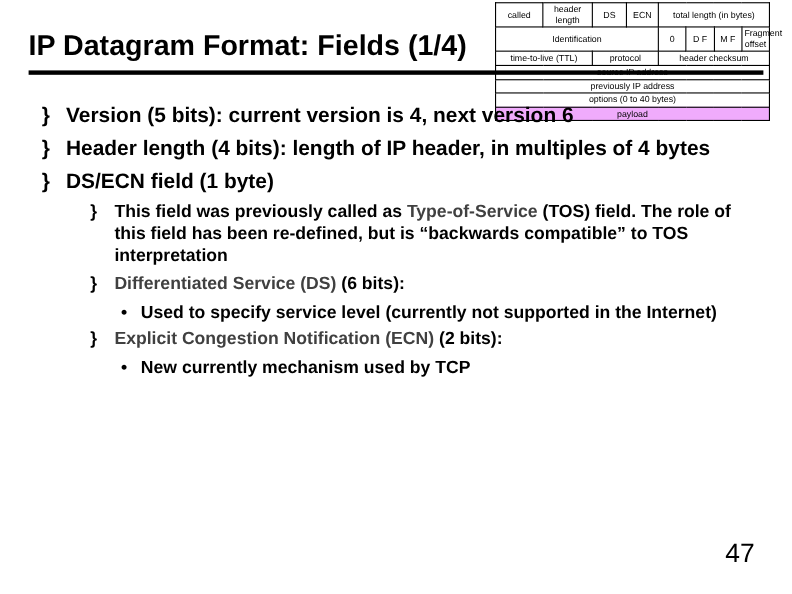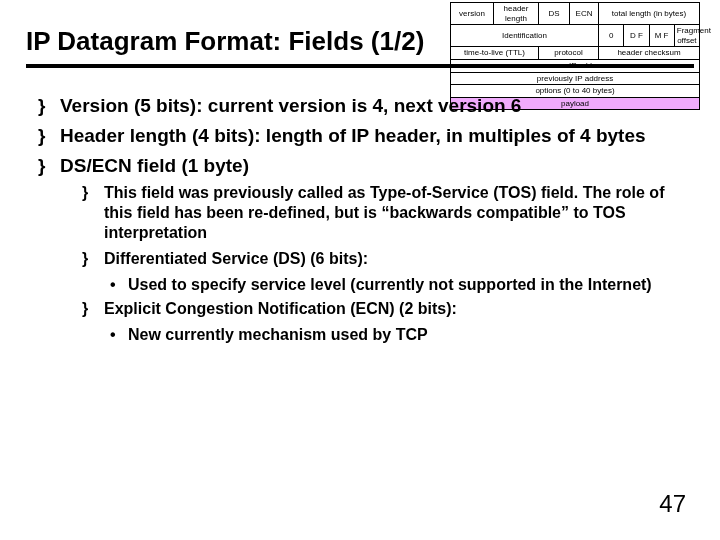--- a/index.html
+++ b/index.html
@@ -8,39 +8,39 @@
   .title{position:absolute;left:26px;top:26px;font-size:26px;font-weight:bold}
   .rule{position:absolute;left:26px;top:64px;width:668px;height:4px;background:#000}
   .body{position:absolute;left:38px;top:94px;width:640px;font-size:19px;font-weight:bold;line-height:1.25}
   .bullet1{display:flex;margin-bottom:6px}
   .bullet1 .mk{width:22px;flex:none}
   .bullet1 .tx{flex:1}
   .sub{margin-left:44px;font-size:16px}
   .sub .bullet1{margin-bottom:6px}
   .bullet2{display:flex;margin-left:28px;margin-bottom:4px;font-size:16px}
   .bullet2 .mk{width:18px;flex:none}
-  .blue{color:#000000}
+  .blue{color:#404040}
   .pagenum{position:absolute;right:34px;bottom:22px;font-size:24px}
   
   .diagram{position:absolute;right:20px;top:2px;width:250px;border:1px solid #000;
     font-size:8px;font-family:Arial;border-collapse:collapse;table-layout:fixed;
     background:#fff}
   .diagram td{border:1px solid #000;text-align:center;padding:1px 2px;line-height:1.2}
   .diagram .w1{width:38px}.diagram .w2{width:40px}.diagram .w3{width:26px}
   .diagram .w4{width:24px}.diagram .w5{width:10px}.diagram .w6{width:12px}
   .diagram .pay{background:#f0abfc}
 </style>
 </head>
 <body>
 <div class="slide">
 
 <table class="diagram">
   <tbody>
         <tr>
-    <td class="w1">version</td>
+    <td class="w1">called</td>
     <td class="w2">header length</td>
     <td class="w3">DS</td>
     <td class="w4">ECN</td>
     <td colspan="4">total length (in bytes)</td>
   </tr>
   <tr>
     <td colspan="4">Identification</td>
     <td class="w5">0</td>
     <td class="w5">D F</td>
     <td class="w6">M F</td>
@@ -59,21 +59,21 @@
         </tr>
   <tr>
           <td colspan="8">options (0 to 40 bytes)</td>
         </tr>
   <tr>
           <td colspan="8" class="pay">payload</td>
         </tr>
 </tbody>
     </table>
 
-<div class="title">IP Datagram Format: Fields (1/2)</div>
+<div class="title">IP Datagram Format: Fields (1/4)</div>
 <div class="rule"></div>
 
 <div class="body">
 
   <div class="bullet1">
     <div class="mk">}</div>
     <div class="tx">
       <span>Version (5 bits):</span><span> current version is 4, next version 6</span>
     </div>
   </div>

